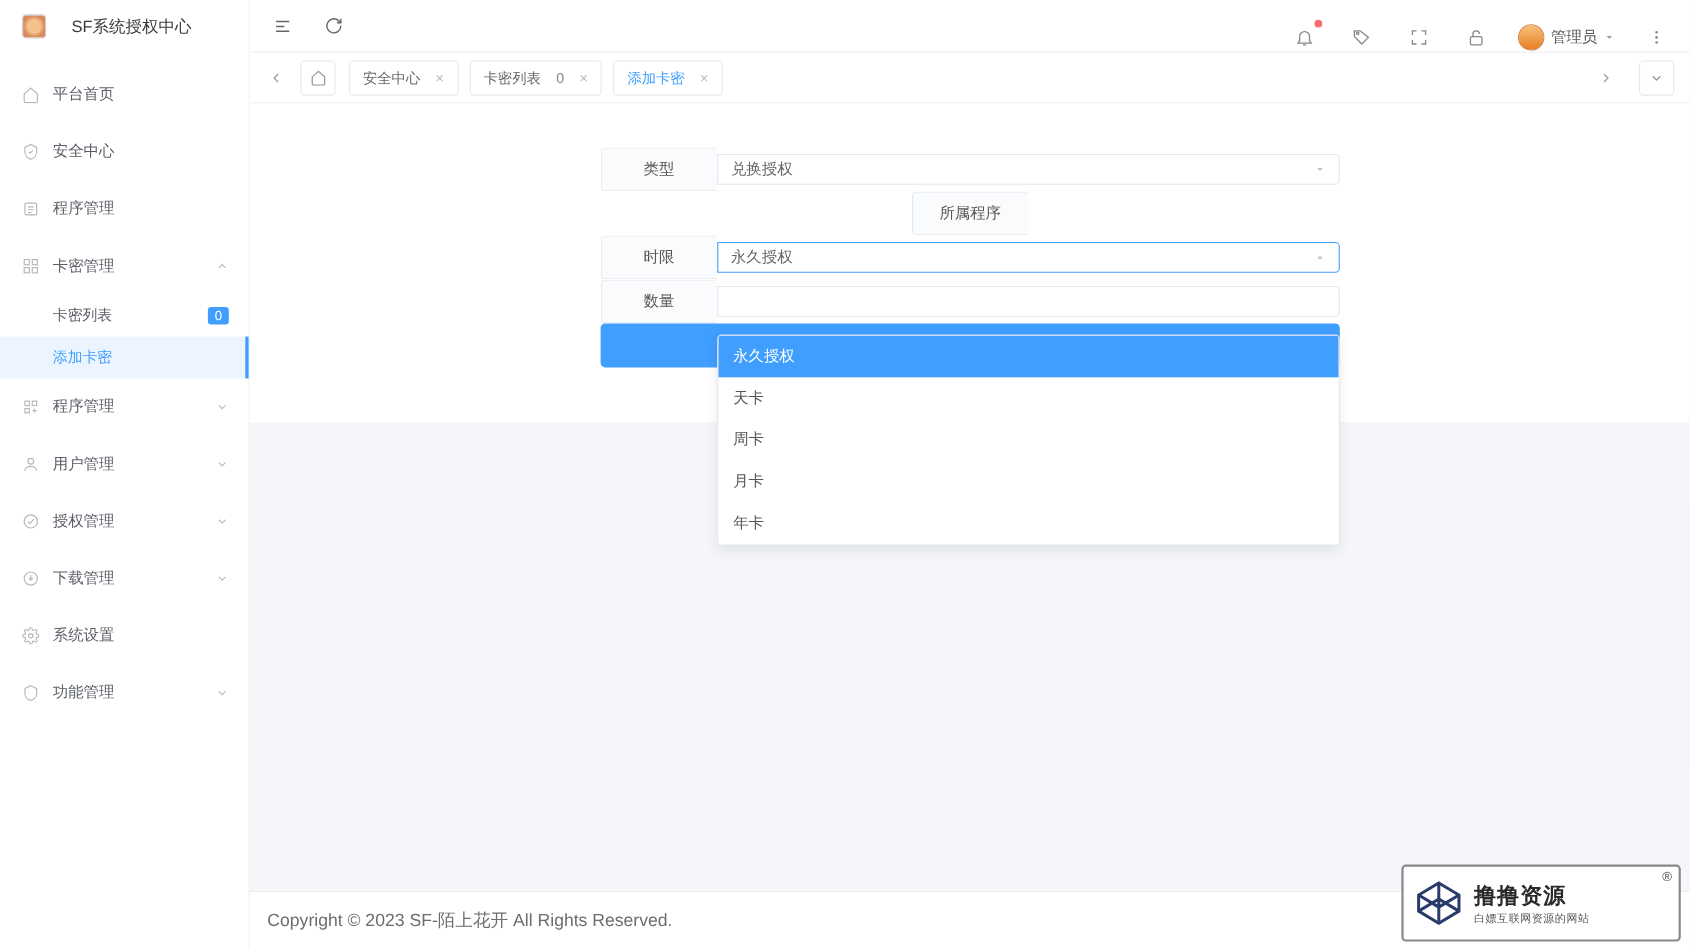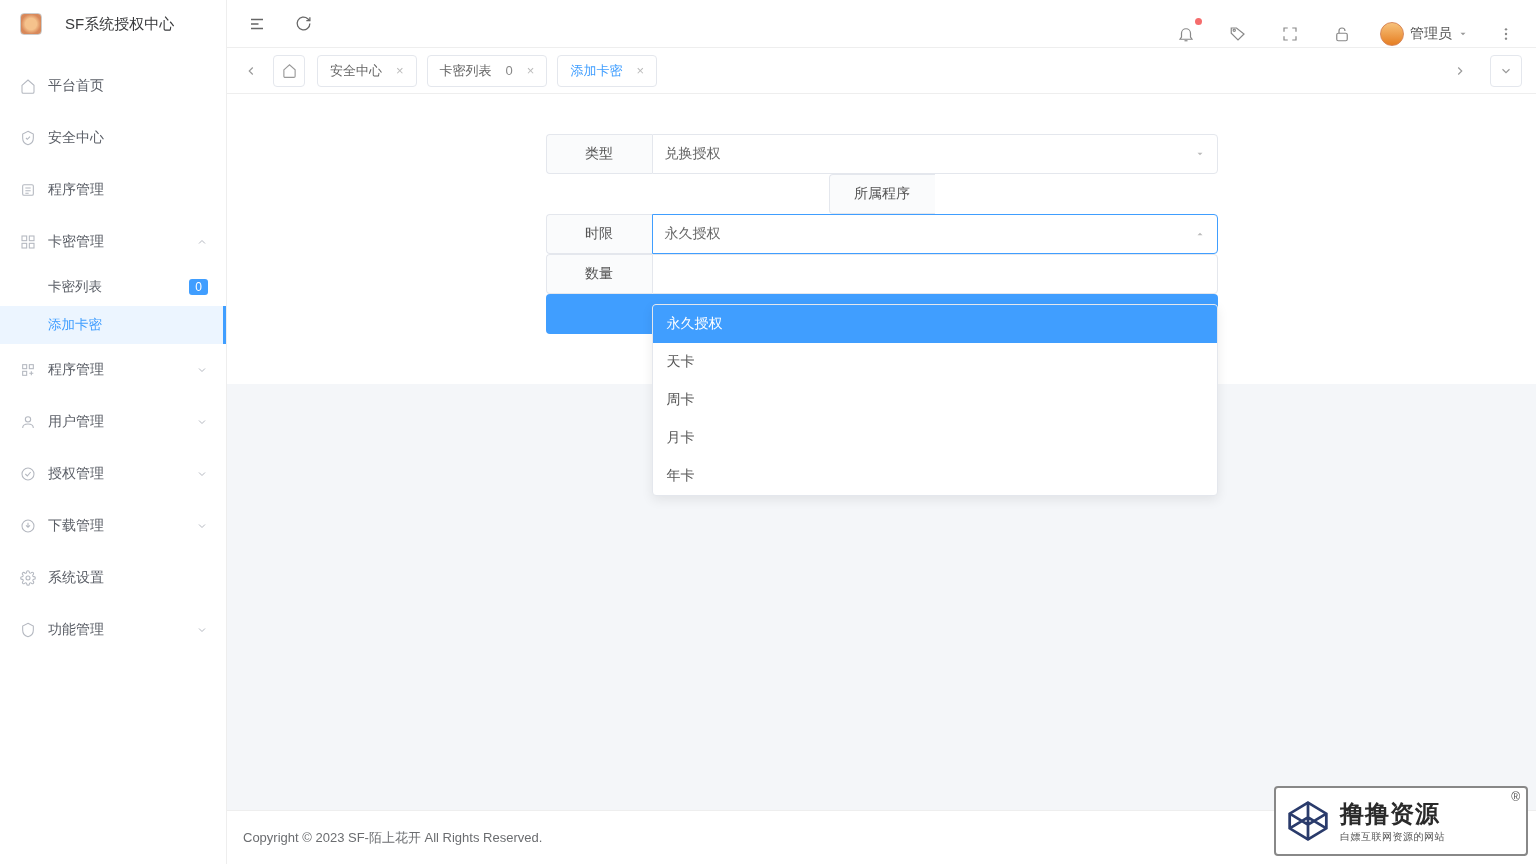--- a/index.html
+++ b/index.html
@@ -30,31 +30,31 @@
     .tabs { display:flex; gap:10px; margin-left:6px; }
     .tab { border:1px solid #e4e7ed; border-radius:4px; padding:6px 12px; display:flex; align-items:center; gap:14px; background:#fff; color:#666; cursor:pointer; font-size:13px; }
     .tab.active { color:#409EFF; }
     .tab-close { color:#bbb; cursor:pointer; }
     .tab-badge { color:#888; }
     .tab-nav-right { margin-left:auto; display:flex; gap:8px; }
     .content { flex:1; background:#f4f6f9; padding:0; position:relative; }
     .form-card { background:#fff; margin:0; padding:40px 0 50px 0; }
     .form-row { display:flex; align-items:center; justify-content:center; }
     .form-label { width:106px; height:40px; border:1px solid #e4e7ed; border-right:none; border-radius:4px 0 0 4px; display:flex; align-items:center; justify-content:center; color:#555; background:#fafbfc; font-size:14px; }
-    .form-input { width:566px; height:40px; border:1px solid #e4e7ed; border-radius:0 4px 4px 0; padding:0 12px; display:flex; align-items:center; justify-content:space-between; color:#666; background:#fff; cursor:pointer; }
+    .form-input { width:566px; height:28px; border:1px solid #e4e7ed; border-radius:0 4px 4px 0; padding:0 12px; display:flex; align-items:center; justify-content:space-between; color:#666; background:#fff; cursor:pointer; }
     .form-input.open { border-color:#409EFF; }
     .caret { width:10px; height:10px; }
     .submit-btn { width:672px; height:40px; background:#409EFF; border-radius:4px; display:block; margin:0 auto; }
     .dropdown-panel { position:absolute; background:#fff; border:1px solid #e4e7ed; border-radius:4px; box-shadow:0 4px 12px rgba(0,0,0,0.08); width:566px; overflow:hidden; }
     .dd-item { padding:10px 14px; color:#555; cursor:pointer; font-size:14px; }
     .dd-item.selected { background:#409EFF; color:#fff; }
-    .footer { height:54px; background:#fff; display:flex; align-items:center; padding-left:16px; color:#6b6d70; border-top:1px solid #eee; font-size:13px; }
+    .footer { height:54px; background:#fff; display:flex; align-items:center; padding-left:16px; color:#6b6d70; border-top:1px solid #eee; font-size:16px; }
     .watermark { position:absolute; right:8px; bottom:8px; width:254px; height:70px; background:#fff; border:2px solid #888; border-radius:4px; display:flex; align-items:center; padding:6px 10px; gap:10px; }
     .wm-logo { width:44px; height:44px; }
-    .wm-text-main { font-size:24px; font-weight:700; color:#2a2a2a; letter-spacing:1px; }
+    .wm-text-main { font-size:20px; font-weight:700; color:#2a2a2a; letter-spacing:1px; }
     .wm-text-sub { font-size:10px; color:#555; letter-spacing:0.5px; }
     .wm-reg { position:absolute; top:2px; right:6px; font-size:12px; color:#555; }
     svg { display:block; }
   </style>
 </head>
 <body>
 
 <div class="sidebar">
   <div class="logo-bar">
     <div class="logo-img"></div>

